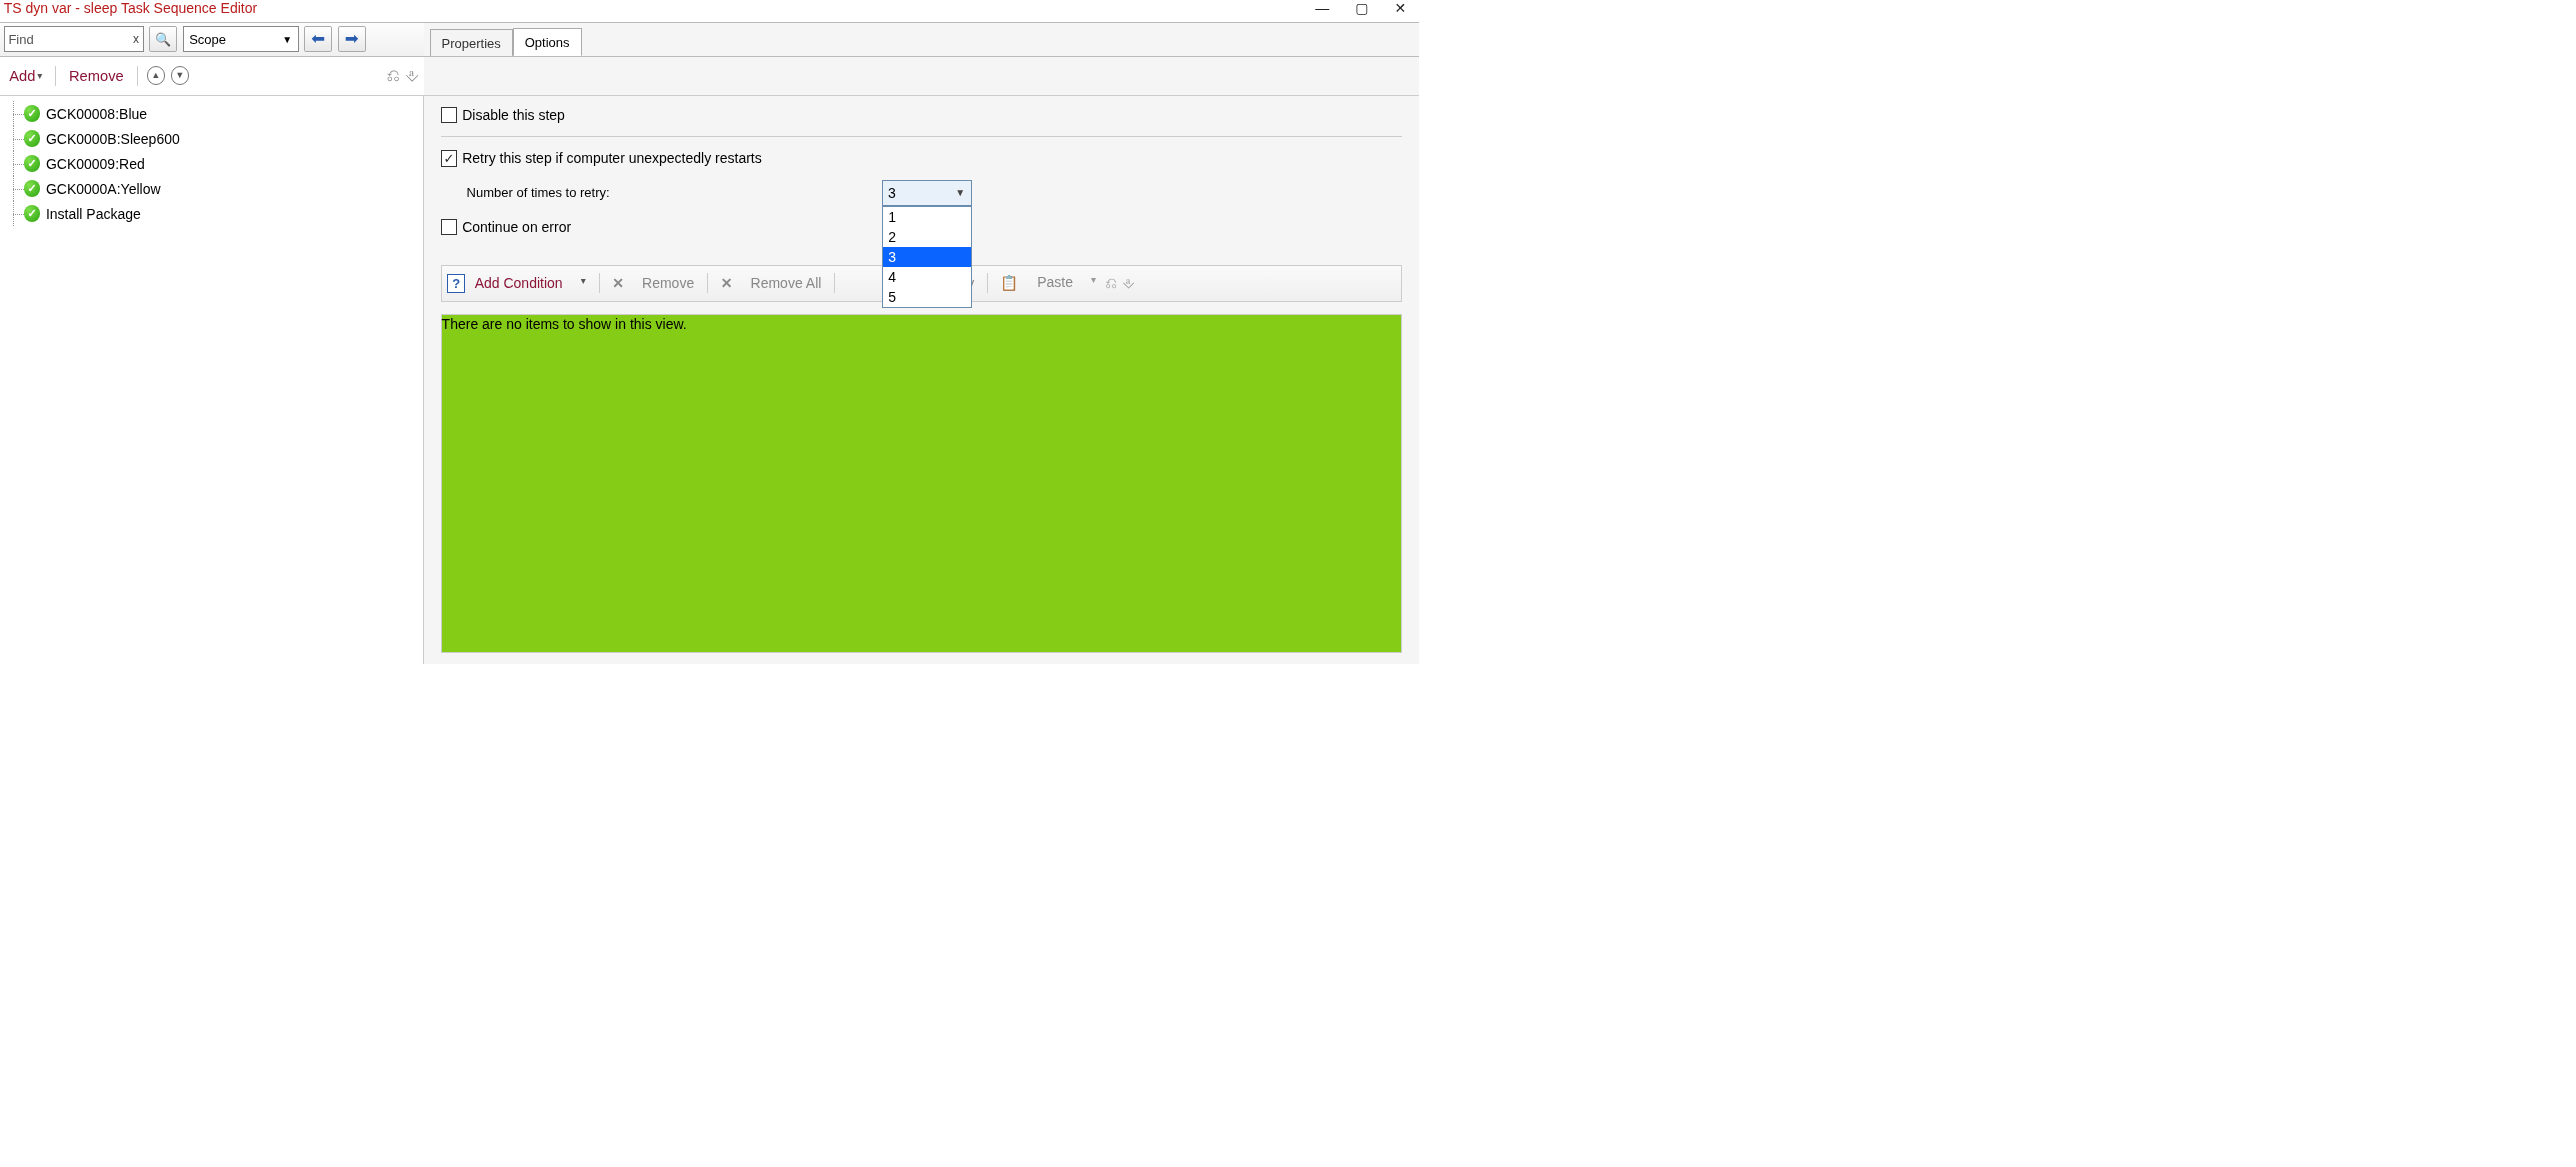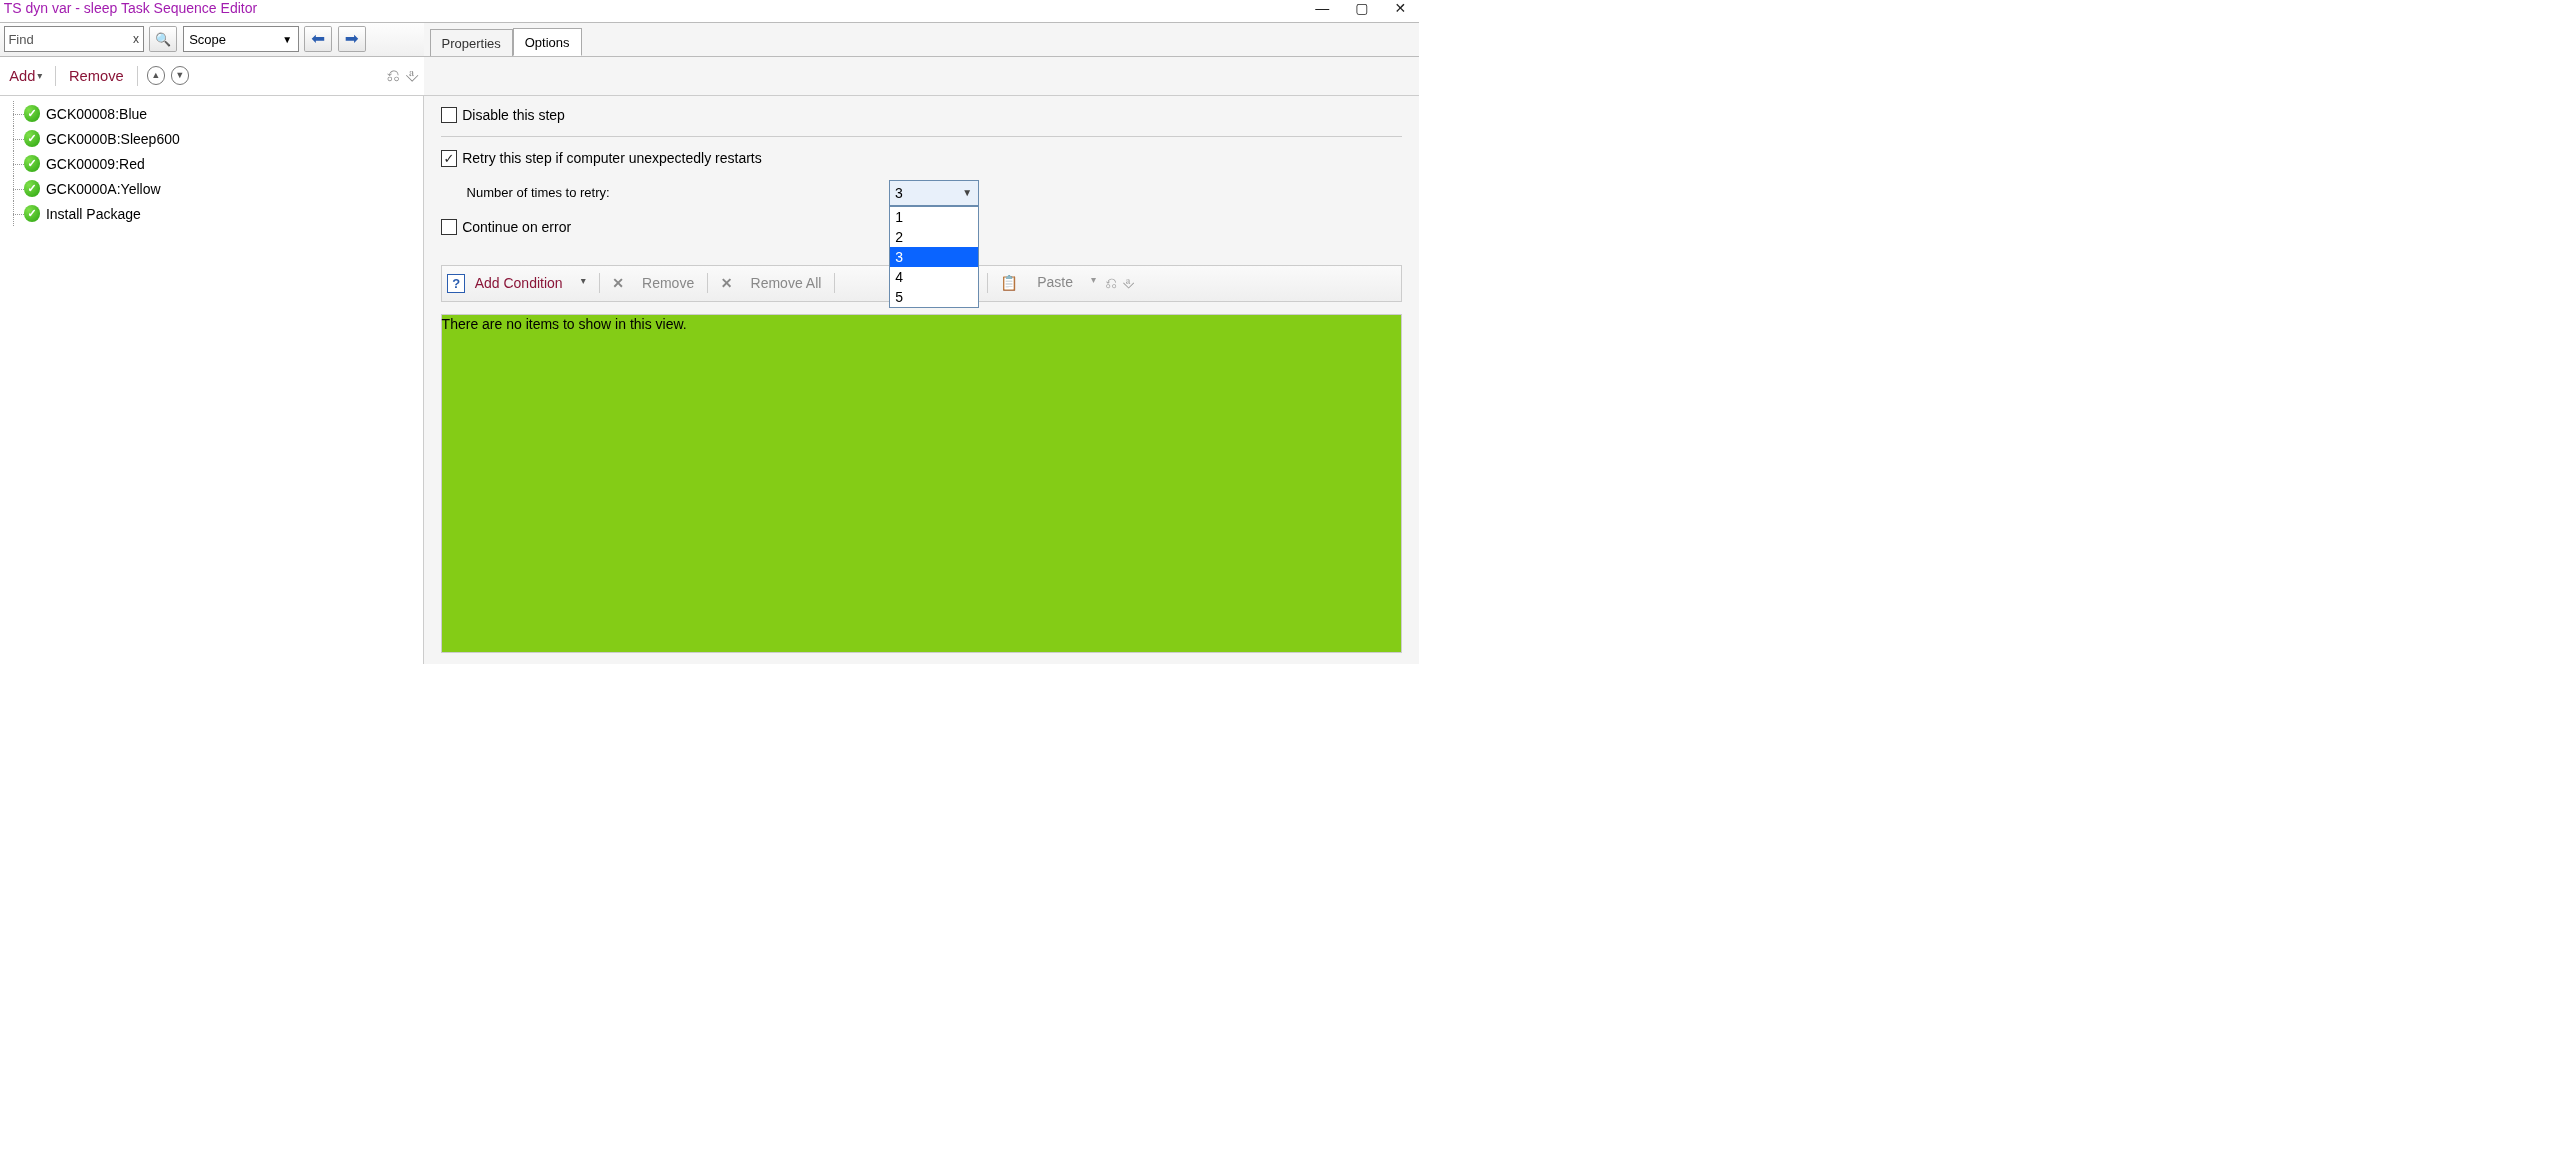--- a/index.html
+++ b/index.html
@@ -18,21 +18,21 @@
     flex-direction: column;
     border-bottom: none;
   }
   .titlebar {
     display: flex;
     align-items: center;
     justify-content: space-between;
     padding: 0 5.5px 5.5px 3.7px;
     font-size: 14px;
   }
-  .titlebar .title { color: #a21caf; }
+  .titlebar .title { color: #b91c1c; }
   .titlebar .controls { display: flex; gap: 26px; padding-right: 7.4px;}
   .titlebar .controls span { font-size: 14px; color:#222; }
 
   
   .top-toolbar {
     display: flex;
     align-items: center;
     gap: 5.5px;
     padding: 3.7px;
     border-top: 0.9px solid #bbb;
@@ -138,21 +138,21 @@
     background:#f5f5f5;
     padding:11px 16.6px;
     display:flex; flex-direction:column; gap:13px;
     position:relative;
   }
   .chk-row { display:flex; align-items:center; gap:5px; font-size:14px;}
   .chkbox {
     width:16.6px;height:16.6px;border:0.9px solid #333;background:#fff;
     display:flex;align-items:center;justify-content:center;font-size:13px;color:#222;
   }
-  .indent { margin-left:26px; display:flex; align-items:center; gap:35px;}
+  .indent { margin-left:26px; display:flex; align-items:center; gap:28px;}
   .combo {
     position:relative;
     width:90px;height:26px;
     border:0.9px solid #6a8caf;
     background:#e8f0fa;
     display:flex;align-items:center;justify-content:space-between;
     padding:0 5.5px;
     font-size:14px;
   }
   .combo .arrow { font-size:10px; color:#444;}

